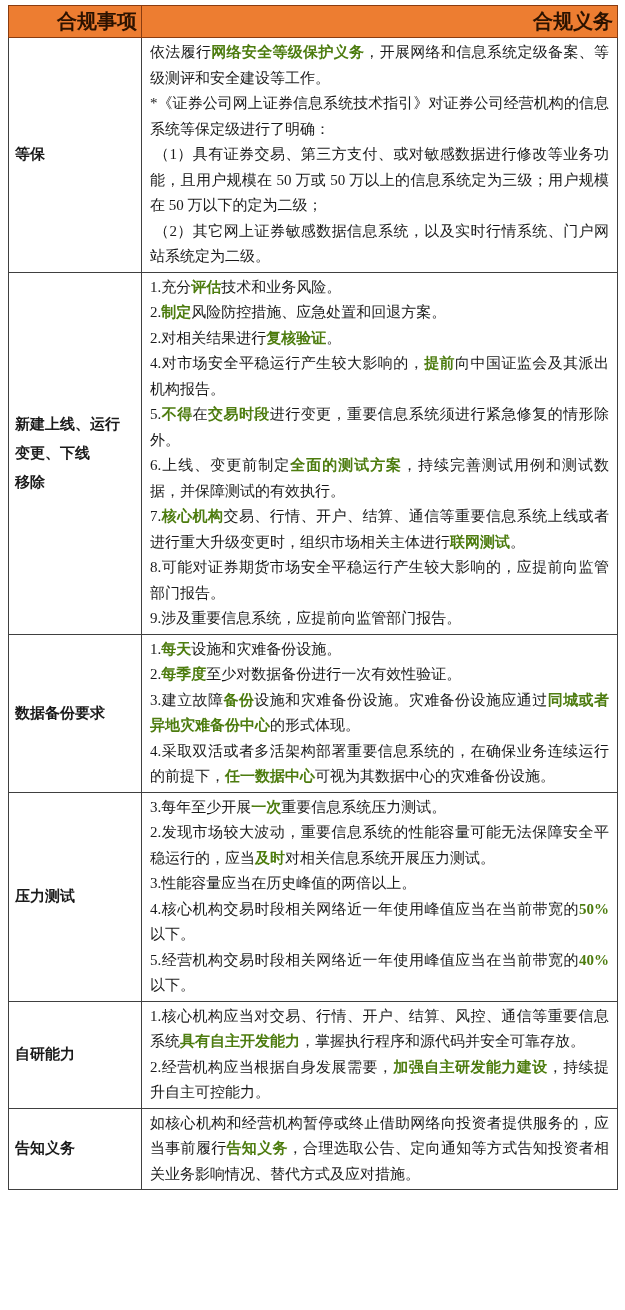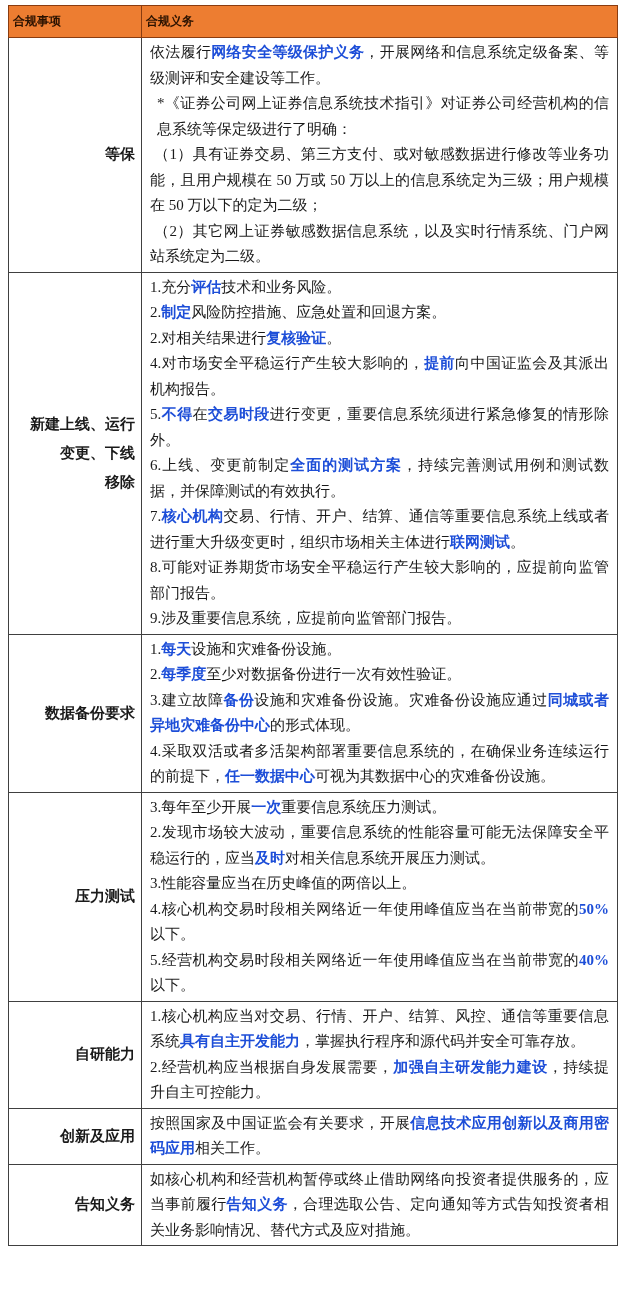--- a/index.html
+++ b/index.html
@@ -24,52 +24,52 @@
 
   table.compliance th,
   table.compliance td {
     border: 1px solid #404040;
   }
 
   thead th.head-cell {
     background: #ED7D31;
     border-color: #8a3c10;
     color: #2b1200;
-    font-size: 12px;
+    font-size: 20px;
     font-weight: bold;
     height: 31px;
-    text-align: left;
+    text-align: right;
     padding: 0 4px;
   }
 
   tbody th.item-cell {
     font-weight: bold;
-    text-align: right;
+    text-align: left;
     vertical-align: middle;
     font-size: 15px;
     line-height: 29px;
     color: #1a1a1a;
     padding: 3px 6px;
     background: #ffffff;
   }
 
   tbody td.obligation-cell {
     padding: 2px 8px;
     font-size: 15px;
     line-height: 25.5px;
     color: #1a1a1a;
     text-align: justify;
     vertical-align: middle;
     background: #ffffff;
   }
 
   .para { margin: 0; }
-  .para.block-indent { margin-left: 7px; }
+  .para.block-indent { }
   .para.first-indent { text-indent: 4px; }
-  .para b { font-weight: bold; color: #1d4ed8; }
+  .para b { font-weight: bold; color: #4d7c0f; }
 </style>
 </head>
 <body>
 
 <div class="table-wrap">
   <table class="compliance">
     <colgroup>
       <col class="c-item">
       <col class="c-obl">
     </colgroup>
@@ -123,26 +123,20 @@
           </td>
         </tr>
         <tr>
           <th class="item-cell">自研能力</th>
           <td class="obligation-cell">
             <div class="para normal"><span>1.核心机构应当对交易、行情、开户、结算、风控、通信等重要信息系统</span><b>具有自主开发能力</b><span>，掌握执行程序和源代码并安全可靠存放。</span></div>
             <div class="para normal"><span>2.经营机构应当根据自身发展需要，</span><b>加强自主研发能力建设</b><span>，持续提升自主可控能力。</span></div>
           </td>
         </tr>
         <tr>
-          <th class="item-cell">创新及应用</th>
-          <td class="obligation-cell">
-            <div class="para normal"><span>按照国家及中国证监会有关要求，开展</span><b>信息技术应用创新以及商用密码应用</b><span>相关工作。</span></div>
-          </td>
-        </tr>
-        <tr>
           <th class="item-cell">告知义务</th>
           <td class="obligation-cell">
             <div class="para normal"><span>如核心机构和经营机构暂停或终止借助网络向投资者提供服务的，应当事前履行</span><b>告知义务</b><span>，合理选取公告、定向通知等方式告知投资者相关业务影响情况、替代方式及应对措施。</span></div>
           </td>
         </tr>
       </tbody>
   </table>
 </div>
 
 </body></html>

